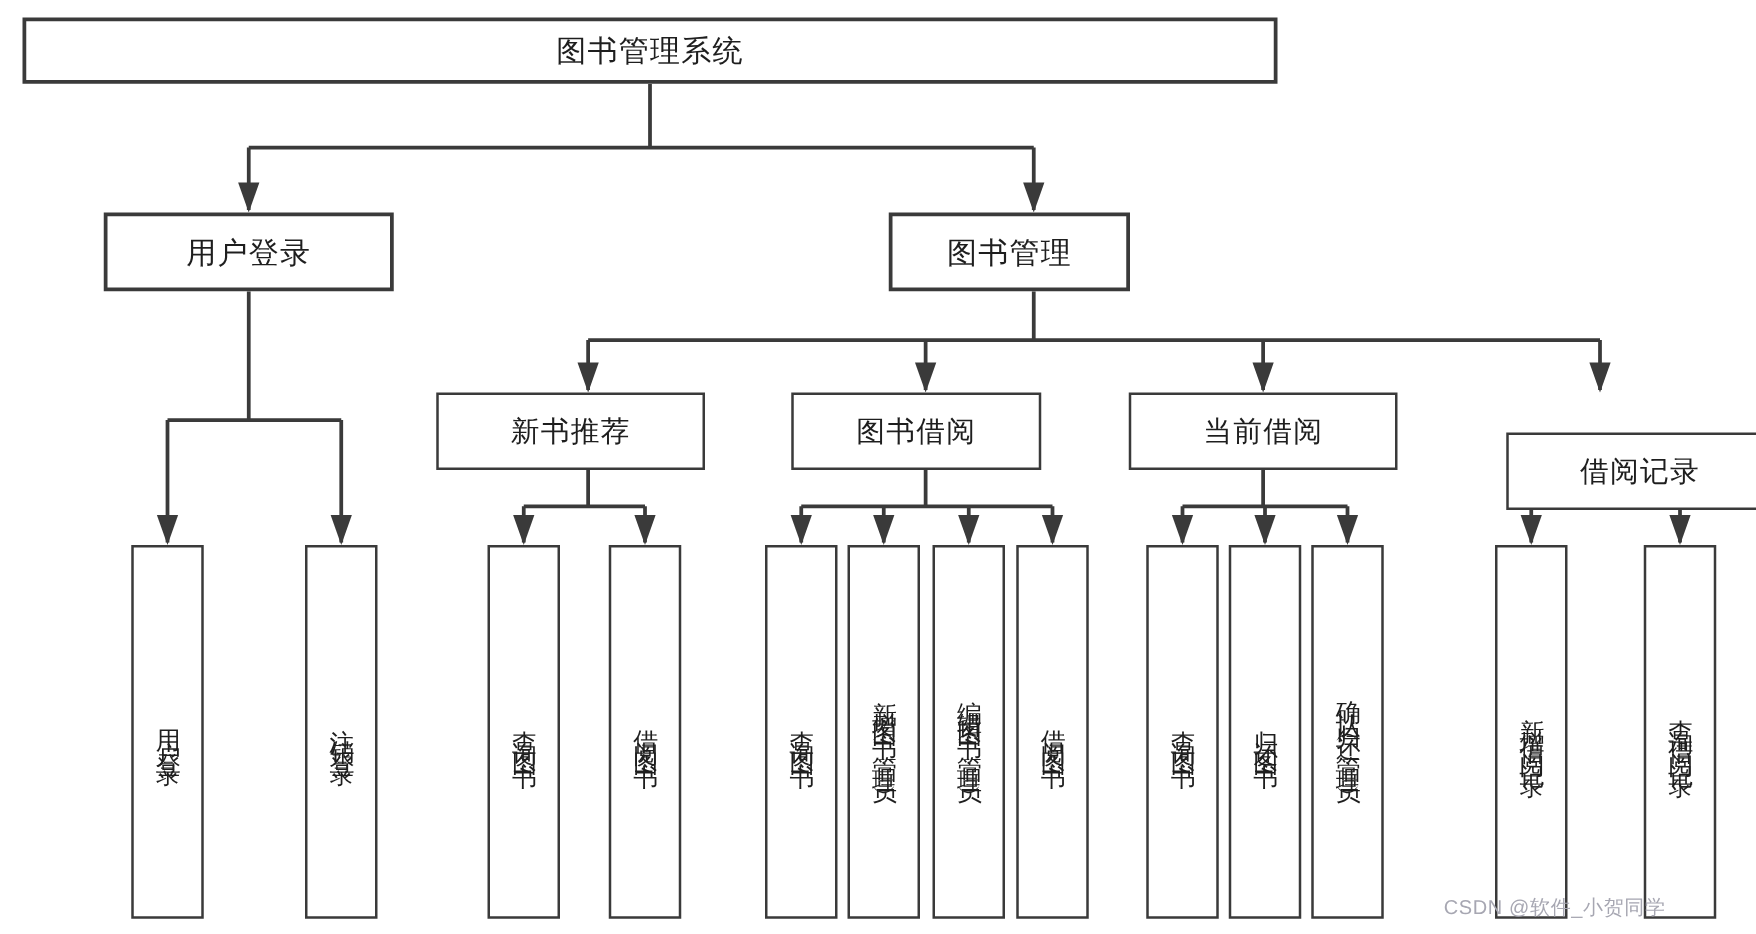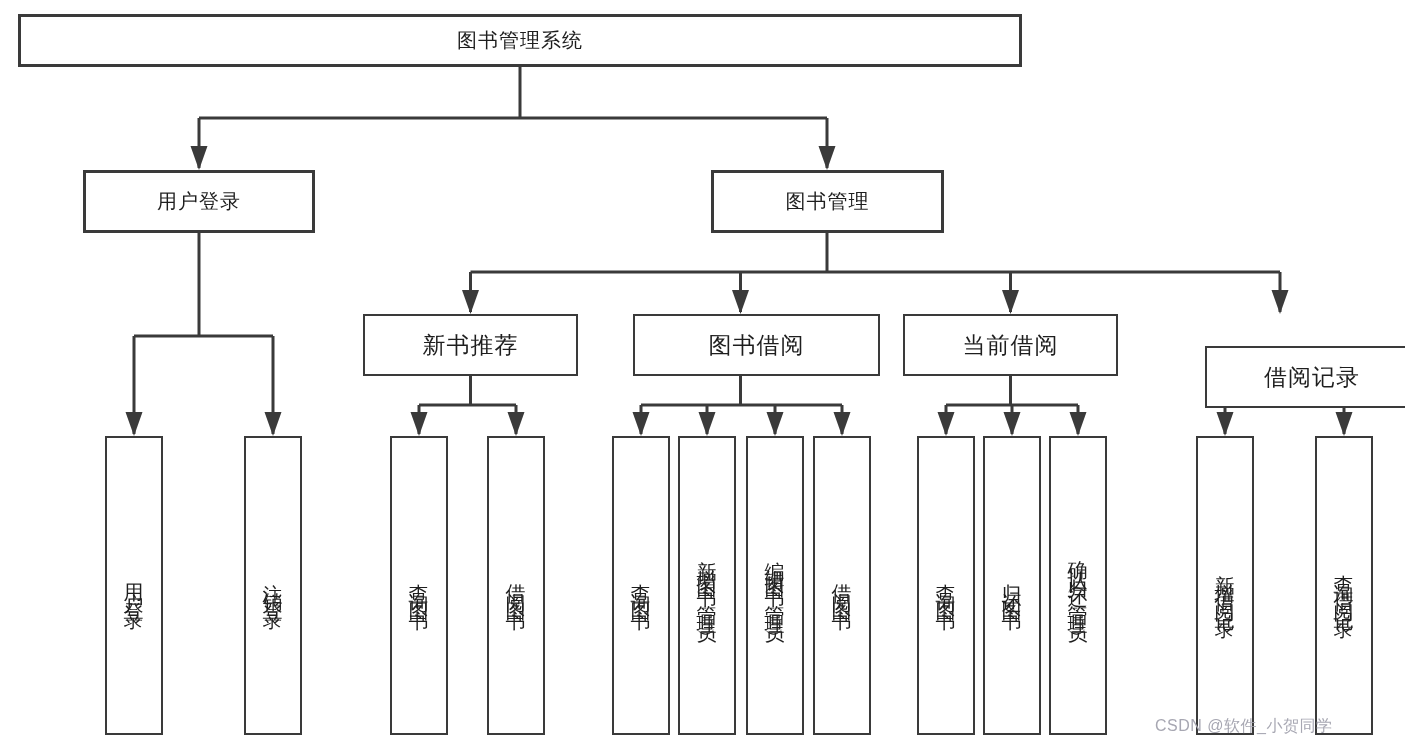--- a/index.html
+++ b/index.html
@@ -12,28 +12,28 @@
   .stage{position:relative;width:1405px;height:747px;background:var(--bg);overflow:hidden;}
 
   .connectors{position:absolute;left:0;top:0;width:1405px;height:747px;z-index:1;}
   .connectors path{fill:none;stroke:var(--line);stroke-width:3;}
   .connectors polygon{fill:var(--line);stroke:none;}
 
   .node{
     position:absolute;background:#fff;border:3px solid var(--line);
     display:flex;align-items:center;justify-content:center;
     box-sizing:border-box;z-index:2;
-    font-size:20px;letter-spacing:1px;color:var(--text);
+    font-size:24px;letter-spacing:1px;color:var(--text);
   }
   .node.root{left:18px;top:14px;width:1004px;height:53px;}
   .node.l2-1{left:83px;top:170px;width:232px;height:63px;}
-  .node.l2-2{left:711px;top:170px;width:233px;height:63px;}
+  .node.l2-2{left:711px;top:170px;width:193px;height:63px;}
   .node.l3{border-width:2px;top:314px;height:62px;font-size:23px;}
-  .node.l3-1{left:363px;width:215px;}
-  .node.l3-2{left:633px;width:247px;}
+  .node.l3-1{left:349px;width:215px;}
+  .node.l3-2{left:633px;width:200px;}
   .node.l3-3{left:903px;width:215px;align-items:center;}
   .node.l3-4{left:1205px;width:214px;margin-top:32px;}
 
   .leaf{
     position:absolute;top:436px;width:58px;height:299px;
     background:#fff;border:2px solid var(--line);box-sizing:border-box;
     display:flex;align-items:center;justify-content:center;z-index:2;
   }
   .leaf span{
     writing-mode:vertical-rl;text-orientation:mixed;

